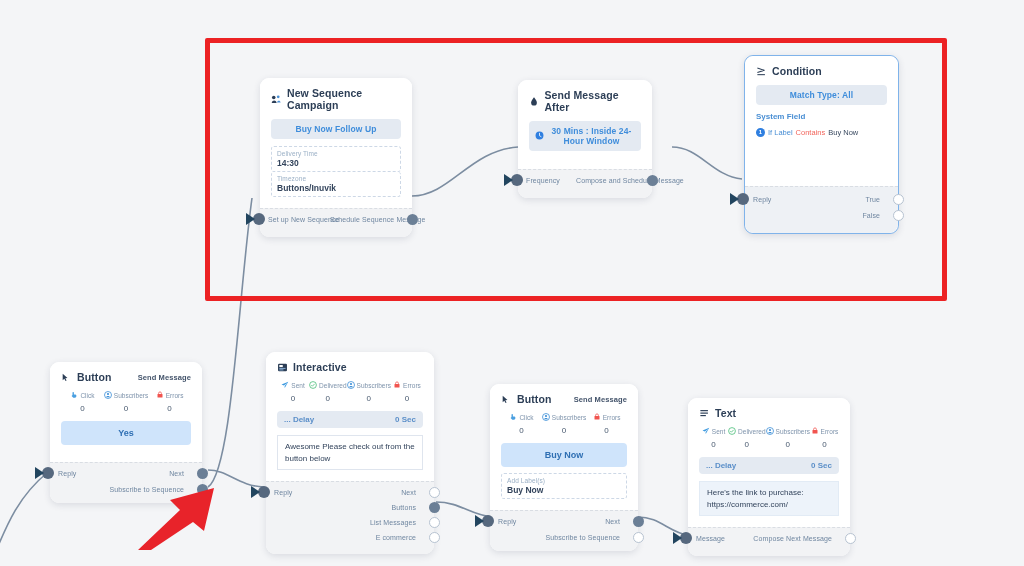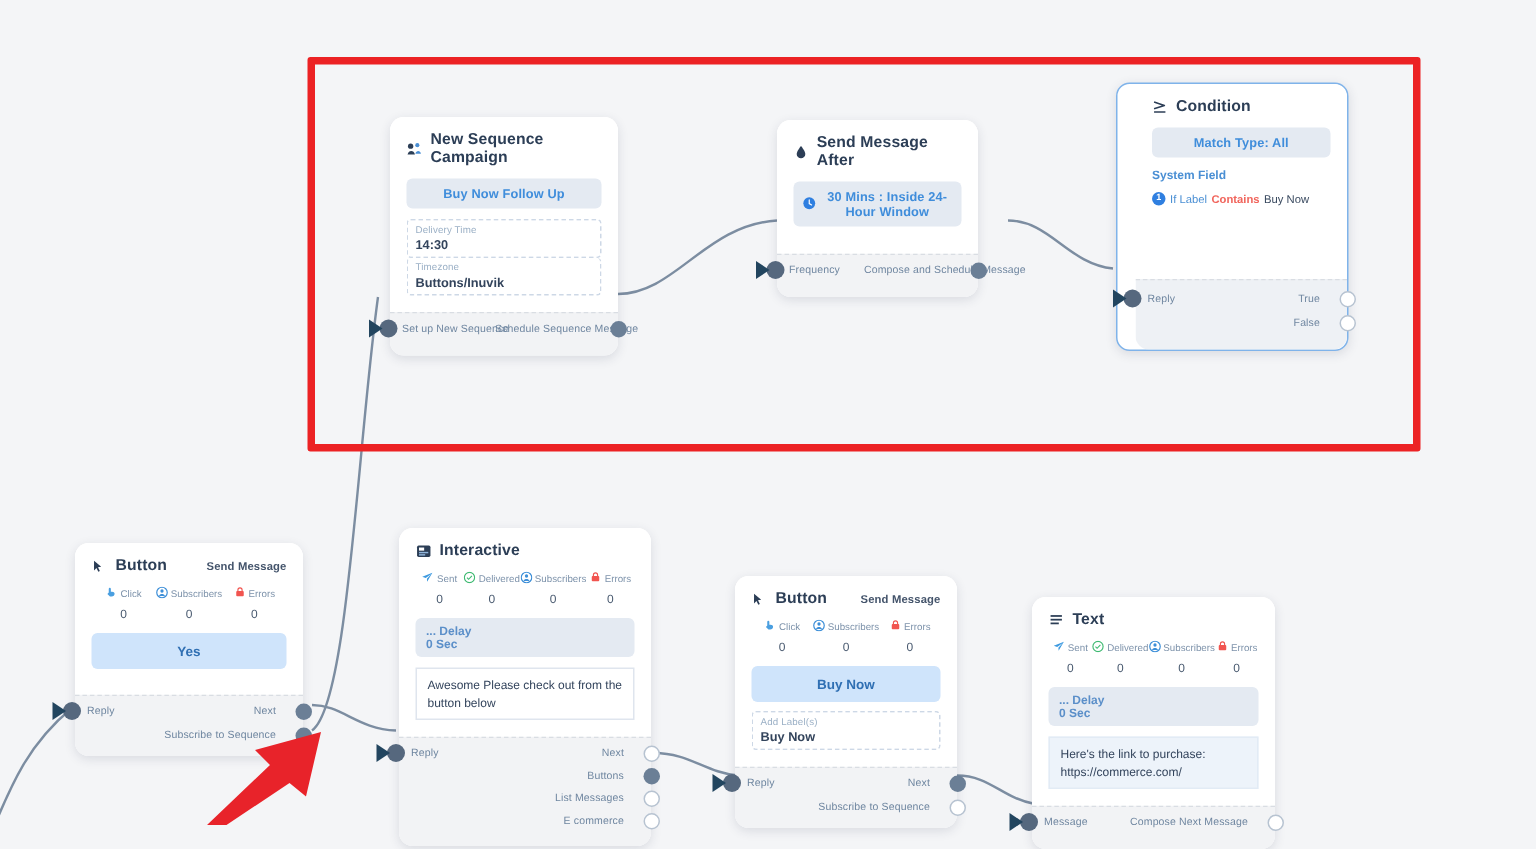--- a/index.html
+++ b/index.html
@@ -58,39 +58,39 @@
   .fvalue{font-size:8.5px;color:#33445c;font-weight:bold;margin-top:1px;}
 
   
   .stats{display:flex;justify-content:space-between;margin:2px 0 8px 0;}
   .stat{flex:1;text-align:center;}
   .stat .lbl{font-size:6.5px;color:#7e93ab;display:flex;align-items:center;justify-content:center;gap:2px;white-space:nowrap;}
   .stat .val{font-size:8px;color:#47586e;margin-top:4px;}
 
   .delaybar{
     background:#e4eaf2;border-radius:4px;padding:4px 7px;margin-bottom:7px;
-    display:flex;justify-content:space-between;font-size:8px;color:#5b8fc9;font-weight:bold;flex-direction:column;
+    display:flex;justify-content:space-between;font-size:8px;color:#5b8fc9;font-weight:bold;
   }
   .msgbox{
     border:1px solid #dfe5ee;border-radius:0;padding:5px 7px;
     font-size:8px;color:#33445c;line-height:1.45;
   }
   .msgbox.tint{background:#edf3fa;border-color:#e2ebf5;}
   .ctabtn{
     background:#cfe4fb;border-radius:4px;text-align:center;
     font-size:9px;font-weight:bold;color:#2f6fb3;padding:7px 4px;margin-bottom:6px;
   }
   .syslbl{font-size:8px;color:#4a8fd4;margin:2px 0 7px 0;font-weight:bold;}
   .condline{display:flex;align-items:center;gap:3px;font-size:7.5px;}
   .cnum{
     width:9px;height:9px;border-radius:50%;background:#2f7fe0;color:#fff;
     font-size:6px;line-height:9px;text-align:center;font-weight:bold;flex:none;
   }
   .c-blue{color:#4a8fd4;}
-  .c-red{color:#f1655c;font-weight:bold;}
+  .c-red{color:#f1655c;}
   .c-dark{color:#3a4a60;}
 
   
   .plabel{position:absolute;font-size:7px;color:#6f86a0;letter-spacing:.1px;white-space:nowrap;}
   .port{
     position:absolute;width:11px;height:11px;border-radius:50%;
     box-sizing:border-box;
   }
   .port.filled{background:#6b7f96;}
   .port.hollow{background:#fff;border:1.4px solid #b7c3d1;}
@@ -188,21 +188,21 @@
       </div>
     </div>
     <div class="footer">
       <div class="inport" style="left:-7px;top:4px;"></div>
       <span class="plabel" style="left:8px;top:7px;">Frequency</span>
       <span class="plabel" style="left:58px;top:7px;">Compose and Schedule Message</span>
       <div class="port filled" style="right:-6px;top:5px;"></div>
     </div>
   </div>
 
-  <div class="node condition" id="n-cond" style="left:744px;top:55px;width:155px;padding-left:12px;">
+  <div class="node condition" id="n-cond" style="left:744px;top:55px;width:155px;">
     <div class="body">
       <div class="title">
         <span class="tico">
           <svg viewBox="0 0 16 16" width="11" height="11">
               <path d="M2 3l10 3.2L2 9.4" stroke="#2c3e56" stroke-width="1.5" fill="none" stroke-linejoin="round"></path>
               <path d="M2 12.6h11" stroke="#2c3e56" stroke-width="1.5"></path>
             </svg>
         </span>
         <span>Condition</span>
       </div>

